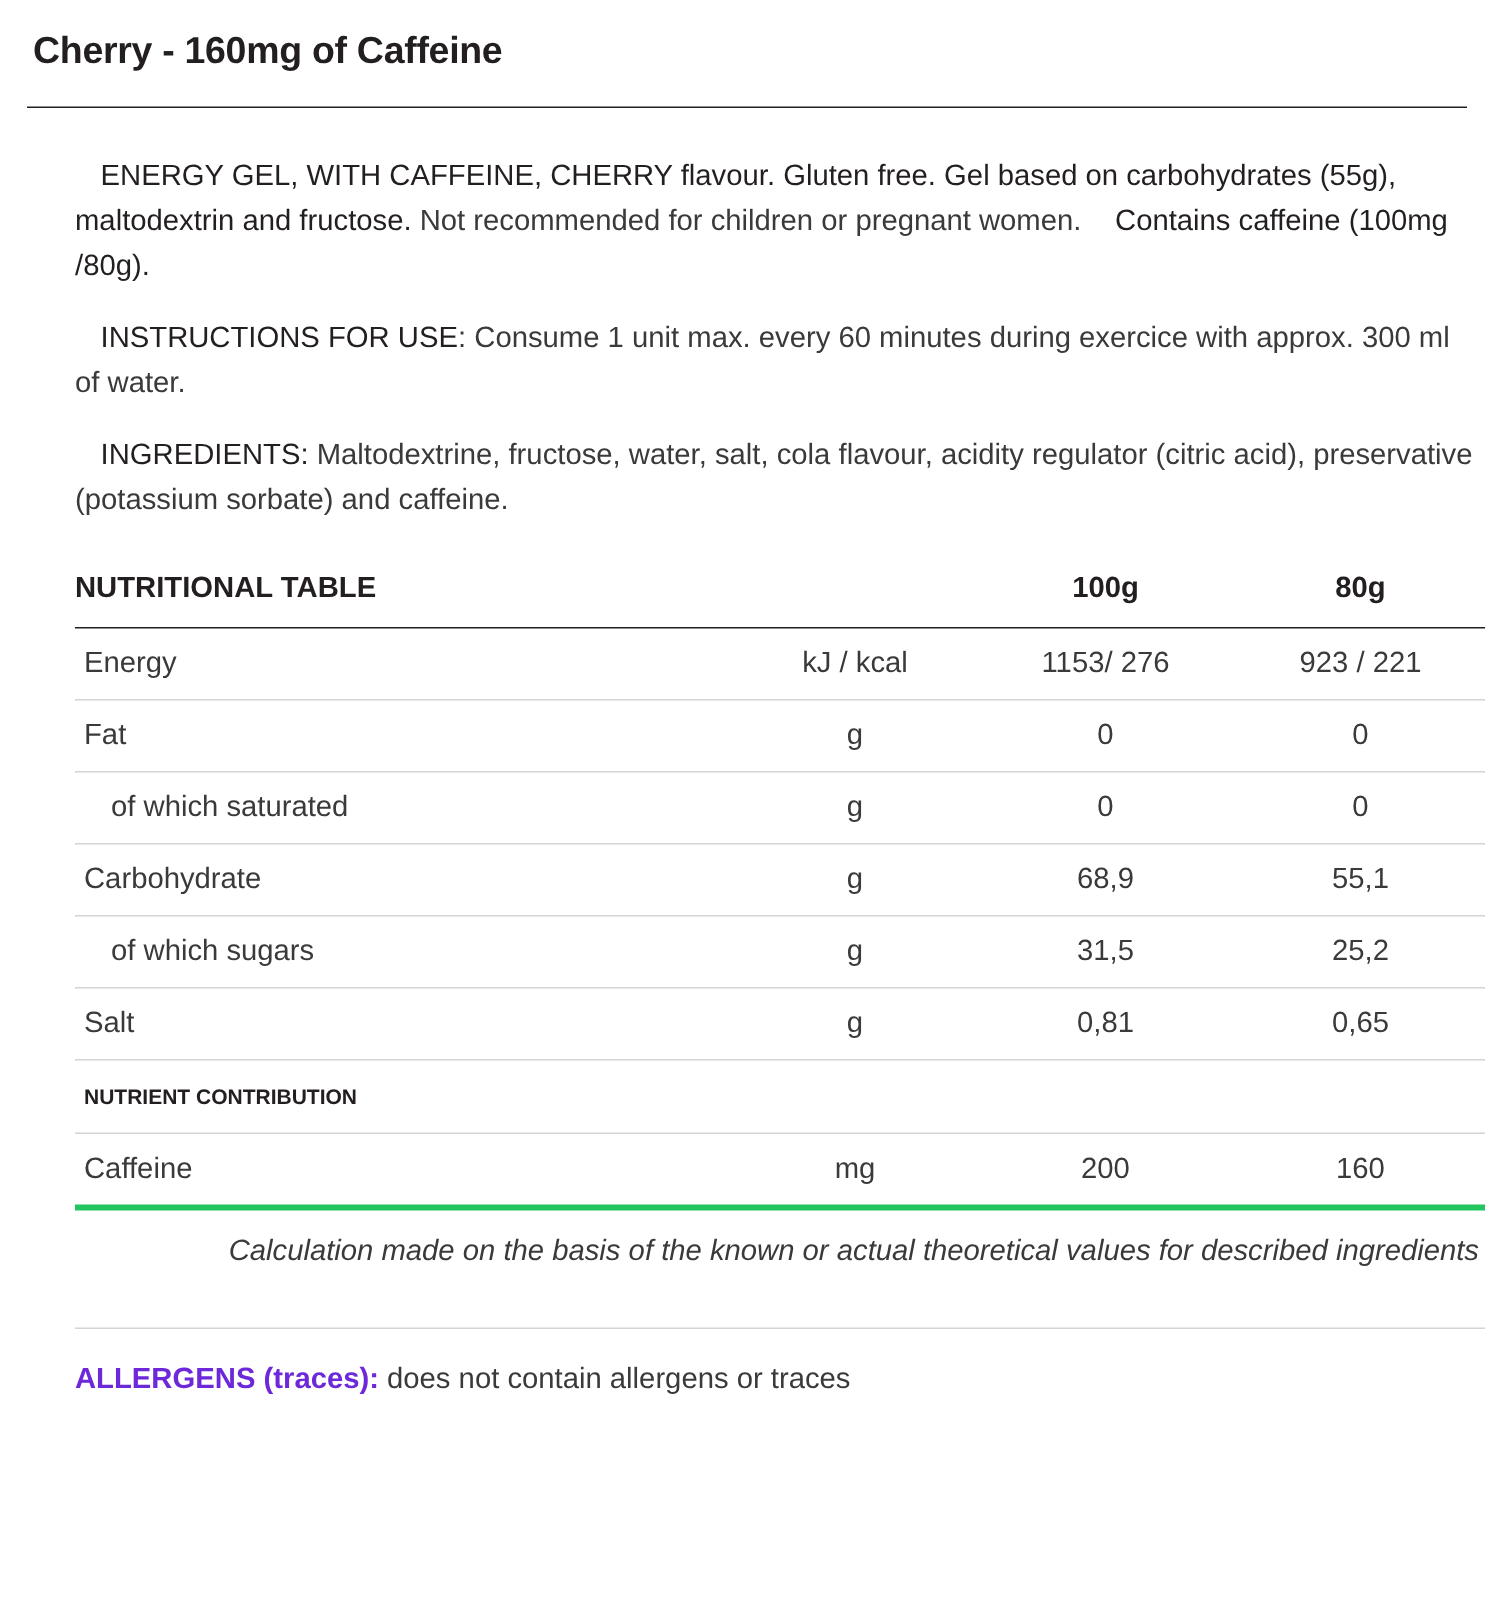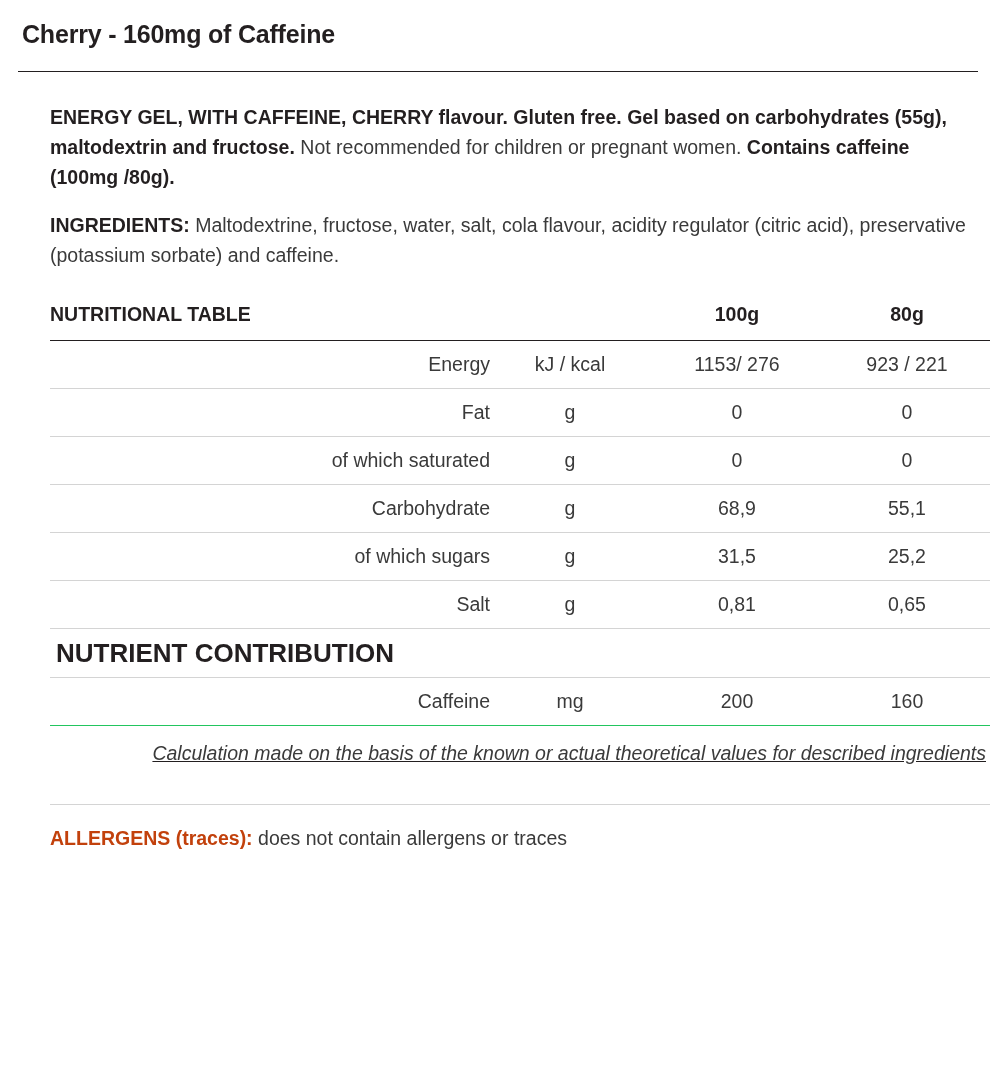--- a/index.html
+++ b/index.html
@@ -38,22 +38,23 @@
     width: 932px;
   }
   .para {
     font-size: 19.5px;
     line-height: 30px;
     color: #3a3a3a;
     margin: 0 0 18px 0;
   }
   .para:last-child { margin-bottom: 0; }
   .para .lead {
-    font-weight: bold;
-    color: #231f20;
+    font-weight: normal;
+    color: #231f20;
+    margin-left: 17px;
   }
 
   
   table.nutrition {
     margin: 22px 0 0 32px;
     width: 940px;
     border-collapse: collapse;
     table-layout: fixed;
   }
   table.nutrition td, table.nutrition th {
@@ -78,69 +79,70 @@
     padding-right: 4px;
   }
   .head-underline td {
     border-bottom: 1px solid #231f20;
   }
   tr.data-row td {
     font-size: 19.5px;
     color: #3a3a3a;
     height: 47px;
     border-top: 1px solid #d4d4d4;
-    text-align: right;
   }
   tr.data-row td.name   { padding-left: 6px; }
   tr.data-row td.indent { padding-left: 24px; }
   tr.data-row td.unit   { text-align: center; }
   tr.data-row td.num    { text-align: center; padding-right: 4px; }
 
   tr.section-row td {
-    font-size: 26px;
+    font-size: 14px;
     font-weight: bold;
     color: #231f20;
     height: 48px;
     border-top: 1px solid #d4d4d4;
     padding-left: 6px;
   }
   tr.note-row td {
-    border-top: 1px solid #22c55e;
+    border-top: 4px solid #22c55e;
     padding: 12px 4px 14px 0;
-    text-decoration: underline;
   }
   .note-text {
     font-size: 19.5px;
     font-style: italic;
     color: #3a3a3a;
     line-height: 30px;
     text-align: right;
     padding-left: 70px;
   }
   .allergens {
     margin: 22px 0 0 32px;
     width: 940px;
     border-top: 1px solid #d4d4d4;
     padding-top: 22px;
     font-size: 19.5px;
     color: #3a3a3a;
   }
-  .allergens b { color: #c2410c; font-weight: bold; }
+  .allergens b { color: #6d28d9; font-weight: bold; }
 </style>
 </head>
 <body>
 
 <div class="page">
 
   <div class="product-title">Cherry - 160mg of Caffeine</div>
   <hr class="title-rule">
 
   <div class="desc-block">
     <p class="para">
       <span class="lead">ENERGY GEL, WITH CAFFEINE, CHERRY flavour. Gluten free. Gel based on carbohydrates (55g), maltodextrin and fructose.</span><span> Not recommended for children or pregnant women. </span><span class="lead">Contains caffeine (100mg /80g).</span>
+    </p>
+    <p class="para">
+      <span class="lead">INSTRUCTIONS FOR USE</span><span>: Consume 1 unit max. every 60 minutes during exercice with approx. 300 ml of water.</span>
     </p>
     <p class="para">
       <span class="lead">INGREDIENTS:</span><span> Maltodextrine, fructose, water, salt, cola flavour, acidity regulator (citric acid), preservative (potassium sorbate) and caffeine.</span>
     </p>
   </div>
 
   <table class="nutrition">
     <colgroup>
       <col class="col-name">
         <col class="col-unit">

